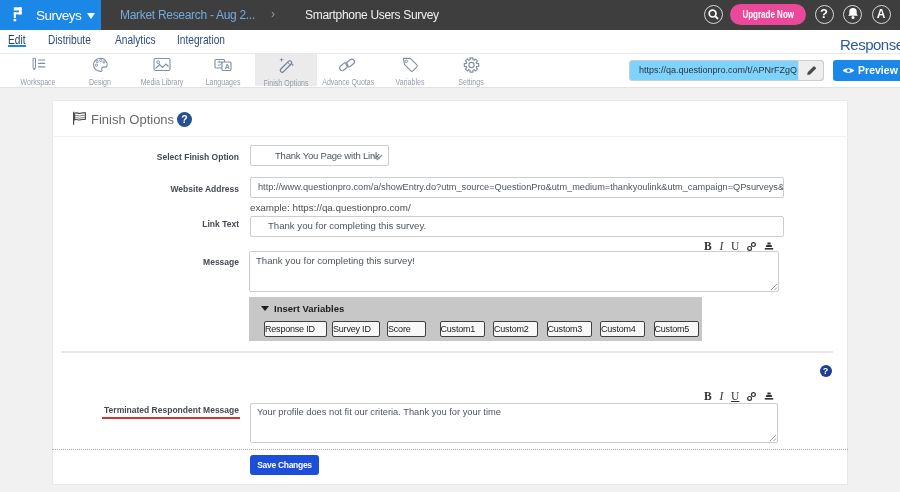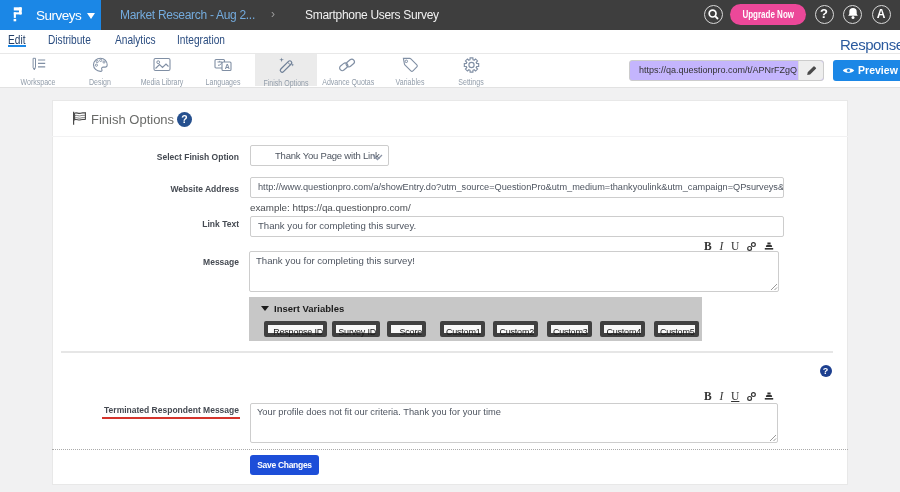--- a/index.html
+++ b/index.html
@@ -23,45 +23,45 @@
 #navrow { left:0; top:30px; width:900px; height:24px; background:#fff; border-bottom:1px solid #e8e8e8; }
 .navitem { position:absolute; top:33.5px; font-size:13px; line-height:12px; color:#2b4d80; transform:scaleX(0.78); transform-origin:left; white-space:nowrap; }
 #responses { position:absolute; top:36px; left:840px; font-size:15px; letter-spacing:-0.5px; color:#2b5a9e; font-weight:normal; }
 
 
 #toolbar { left:0; top:54px; width:900px; height:34px; background:#fff; border-bottom:1px solid #e2e2e2; }
 .tool { position:absolute; top:0; height:32px; text-align:center; }
 .tool svg { margin-top:3px; }
 .tool .lbl { font-size:8.8px; color:#929daa; margin-top:0; transform:scaleX(0.8); transform-origin:center; white-space:nowrap; }
 .tool.active { background:#ebebeb; }
-#urlbox { left:629px; top:6px; width:195px; height:21px; background:#c4b5fd; border:1px solid #ccc; border-radius:3px; font-size:9px; color:#333; line-height:19px; padding-left:9px; white-space:nowrap; overflow:hidden; }
+#urlbox { left:629px; top:6px; width:195px; height:21px; background:#7dd3fc; border:1px solid #ccc; border-radius:3px; font-size:9px; color:#333; line-height:19px; padding-left:9px; white-space:nowrap; overflow:hidden; }
 #urlpencil { left:798px; top:7px; width:25px; height:19px; background:#eee; border-left:1px solid #ddd; border-radius:0 3px 3px 0; text-align:center; }
 #preview { left:833px; top:6px; width:74px; height:21px; background:#1b87e6; border-radius:3px; color:#fff; font-size:10.5px; font-weight:bold; text-align:center; line-height:21px; }
 
 
 #card { left:52px; top:100px; width:796px; height:385px; background:#fff; border:1px solid #e8e8e8; }
 #cardhead { left:52px; top:100px; width:796px; height:37px; border-bottom:1px solid #f2f2f3; }
 #headtxt { left:91px; top:112px; font-size:13px; color:#696a68; }
 .helpq { width:15px; height:15px; background:#26508e; border-radius:50%; color:#fff; font-size:10px; font-weight:bold; text-align:center; line-height:15px; }
 
 
 .flabel { position:absolute; width:187px; left:52px; text-align:right; font-size:8.5px; font-weight:bold; color:#454a52; }
 .ibox { position:absolute; background:#fff; border:1px solid #cdcdcd; border-radius:2px; font-size:9px; color:#4e5560; }
 #selbox { left:250px; top:145px; width:139px; height:21px; line-height:19px; padding-left:24px; font-size:9.5px; letter-spacing:-0.2px; }
 #selchev { left:372px; top:154px; }
 #wainput { left:250px; top:177px; width:534px; height:21px; line-height:19px; padding-left:7px; font-size:9.2px; white-space:nowrap; overflow:hidden; }
 #example { left:250px; top:202px; font-size:9.8px; color:#4a4d52; }
-#ltinput { left:250px; top:216px; width:534px; height:21px; line-height:18px; padding-left:7px; font-size:9.6px; }
+#ltinput { left:250px; top:216px; width:534px; height:21px; line-height:18px; padding-left:17px; font-size:9.6px; }
 .edbar { position:absolute; width:70px; color:#333; display:flex; justify-content:space-between; align-items:flex-end; }
 .edbar .g { font-family:"Liberation Serif",serif; font-size:11.5px; line-height:10px; }
 #msgarea { left:249px; top:251px; width:530px; height:41px; padding:3px 6px; font-size:9.6px; }
 #varpanel { left:249px; top:297px; width:453px; height:44px; background:#c7c7c7; }
 #vartri { left:261px; top:306px; }
 #varhead { left:274px; top:303px; font-size:9.5px; font-weight:bold; color:#1c1c1c; }
-.vbtn { position:absolute; top:321px; height:16px; background:#f8f8f8; border:4px solid #404040; border-radius:2px; font-size:9px; letter-spacing:-0.2px; color:#1a1a1a; text-align:right; line-height:14px; white-space:nowrap; }
+.vbtn { position:absolute; top:321px; height:16px; background:#f8f8f8; border:1px solid #404040; border-radius:2px; font-size:9px; letter-spacing:-0.2px; color:#1a1a1a; text-align:left; line-height:14px; white-space:nowrap; }
 #divider2 { left:61px; top:351px; width:772px; height:2px; background:#e6e6e6; }
 #redlabel { left:52px; width:187px; top:405px; text-align:right; font-size:8.5px; font-weight:bold; color:#454a52; }
 #redline { left:102px; top:417px; width:138px; height:2px; background:#d4342c; }
 #trmarea { left:250px; top:403px; width:528px; height:40px; padding:3px 6px; font-size:9.3px; }
 #dotline { left:52px; top:449px; width:796px; border-top:1px dotted #aaa; }
 #savebtn { left:250px; top:455px; width:69px; height:20px; background:#1d4ed8; border-radius:3px; color:#fff; font-size:8.5px; letter-spacing:-0.3px; font-weight:bold; text-align:center; line-height:20px; }
 </style>
 </head>
 <body>
 

